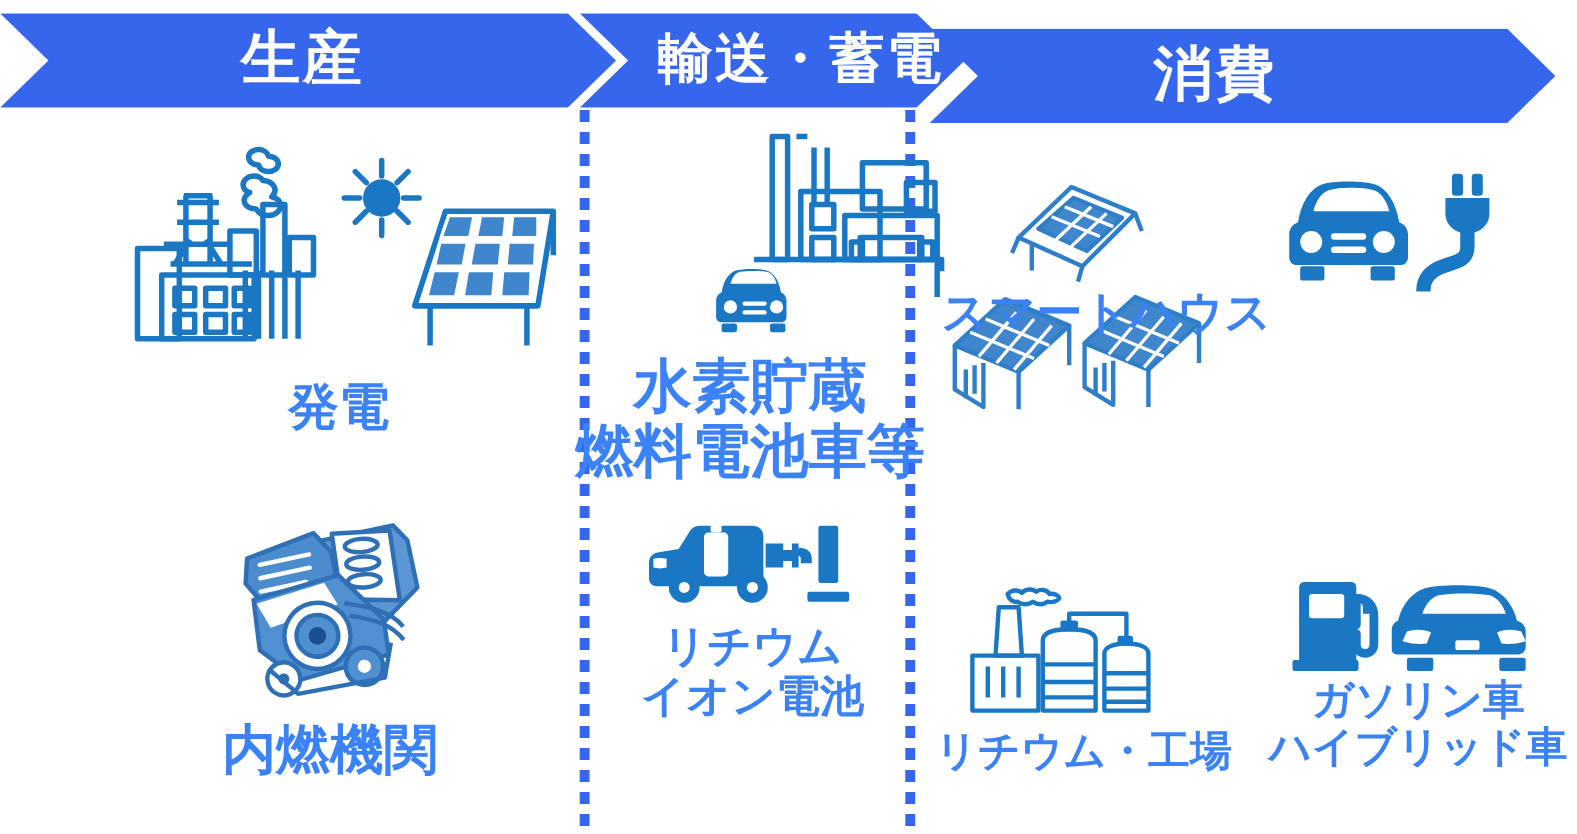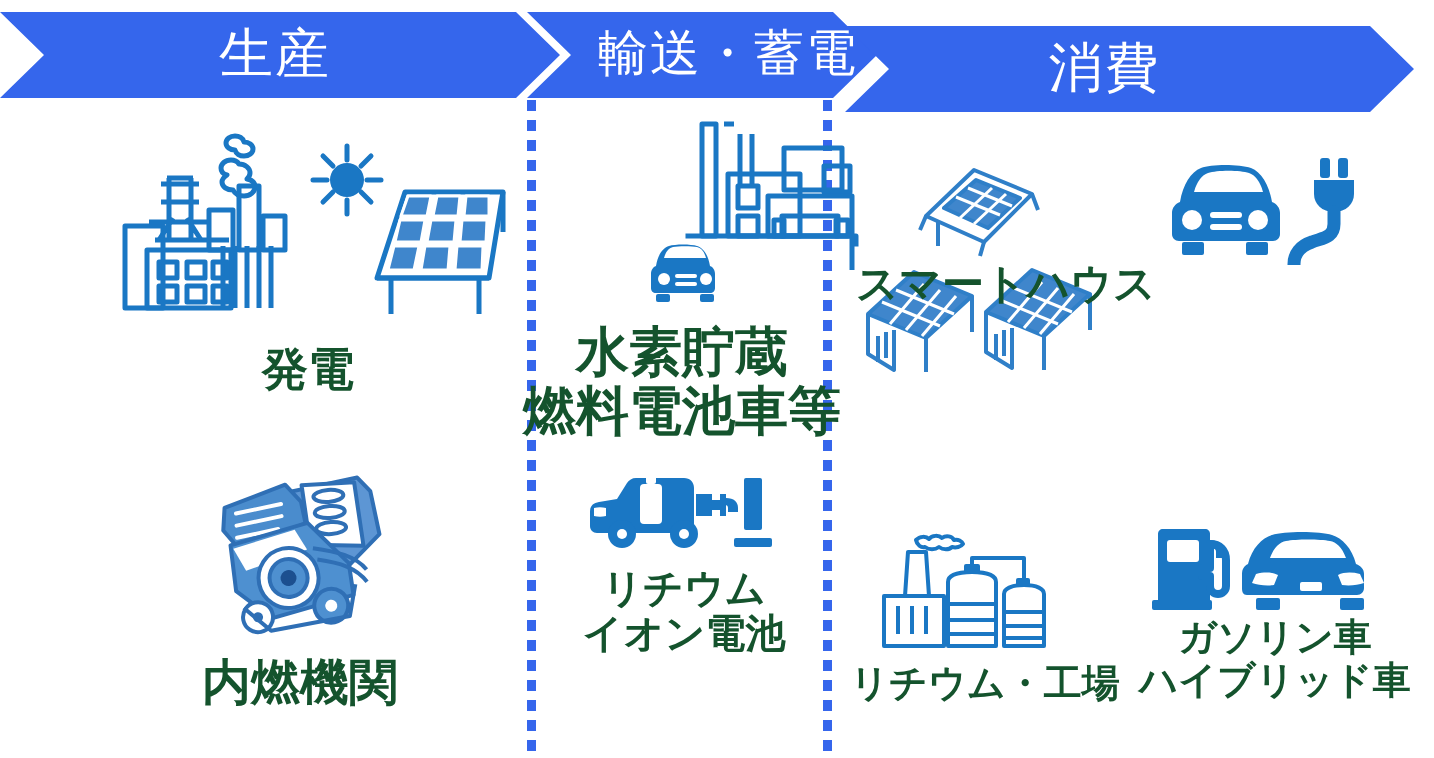--- a/index.html
+++ b/index.html
@@ -28,21 +28,21 @@
     top: 0;
     height: 86px;
     background: #3566ec;
     display: flex;
     align-items: center;
     justify-content: center;
   }
   .chev-label {
     color: #ffffff;
     font-size: 54px;
-    font-weight: normal;
+    font-weight: bold;
     letter-spacing: 2px;
     line-height: 1;
     white-space: nowrap;
     position: relative;
     top: -2px;
   }
   #chev-production {
     left: 0;
     width: 560px;
     clip-path: polygon(0 0, 516px 0, 560px 50%, 516px 100%, 0 100%, 44px 50%);
@@ -82,21 +82,21 @@
     display: flex;
     flex-direction: column;
     align-items: center;
   }
   .icon-row {
     display: flex;
     align-items: flex-end;
     justify-content: center;
   }
   .label {
-    color: #14532d;
+    color: #3b82f6;
     font-weight: bold;
     line-height: 1.12;
     text-align: center;
     white-space: pre;
   }
 
   
   #cell-power-generation { left: 88px;  top: 118px; width: 440px; gap: 12px; }
   #cell-power-generation .label { font-size: 46px; margin-top: 14px; }
 
@@ -117,21 +117,21 @@
     left: 8px;
     width: 290px;
   }
 
   #cell-electric-vehicle { left: 1140px; top: 150px; width: 270px; }
   #cell-electric-vehicle .label { font-size: 40px; margin-top: 6px; }
 
   #cell-office-factory { left: 845px; top: 520px; width: 280px; }
   #cell-office-factory .label { font-size: 38px; margin-top: 2px; }
 
-  #cell-gasoline-vehicle { left: 1125px; top: 520px; width: 300px; }
+  #cell-gasoline-vehicle { left: 1125px; top: 520px; width: 300px; align-items: flex-end; }
   #cell-gasoline-vehicle .label { font-size: 38px; margin-top: 4px; }
 
   .ico { display: block; }
 </style>
 </head>
 <body>
 
 <div id="banner">
   <div class="chev" id="chev-production">
     <span class="chev-label">生産</span>

